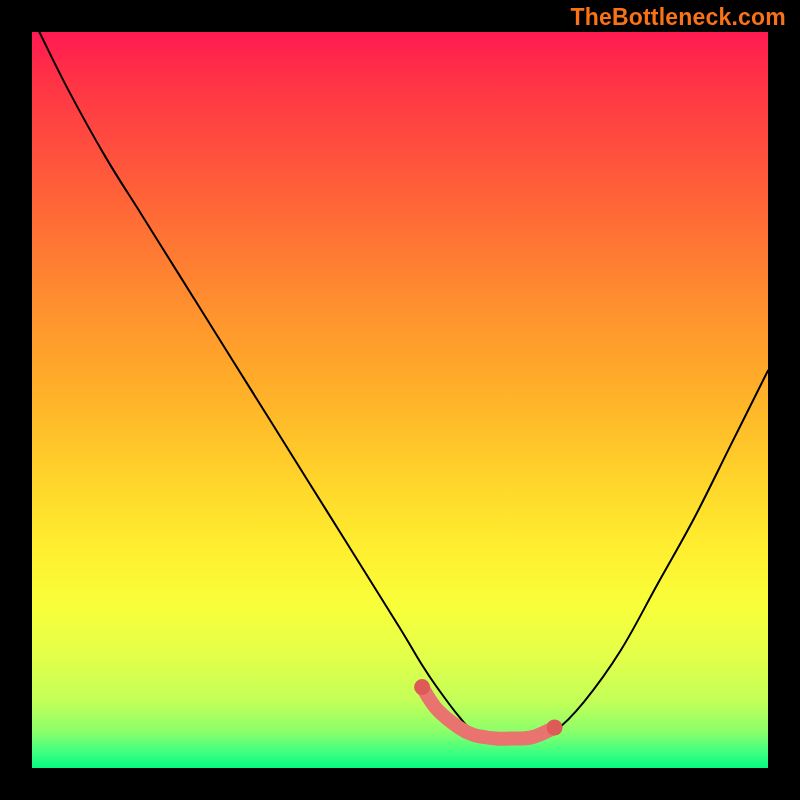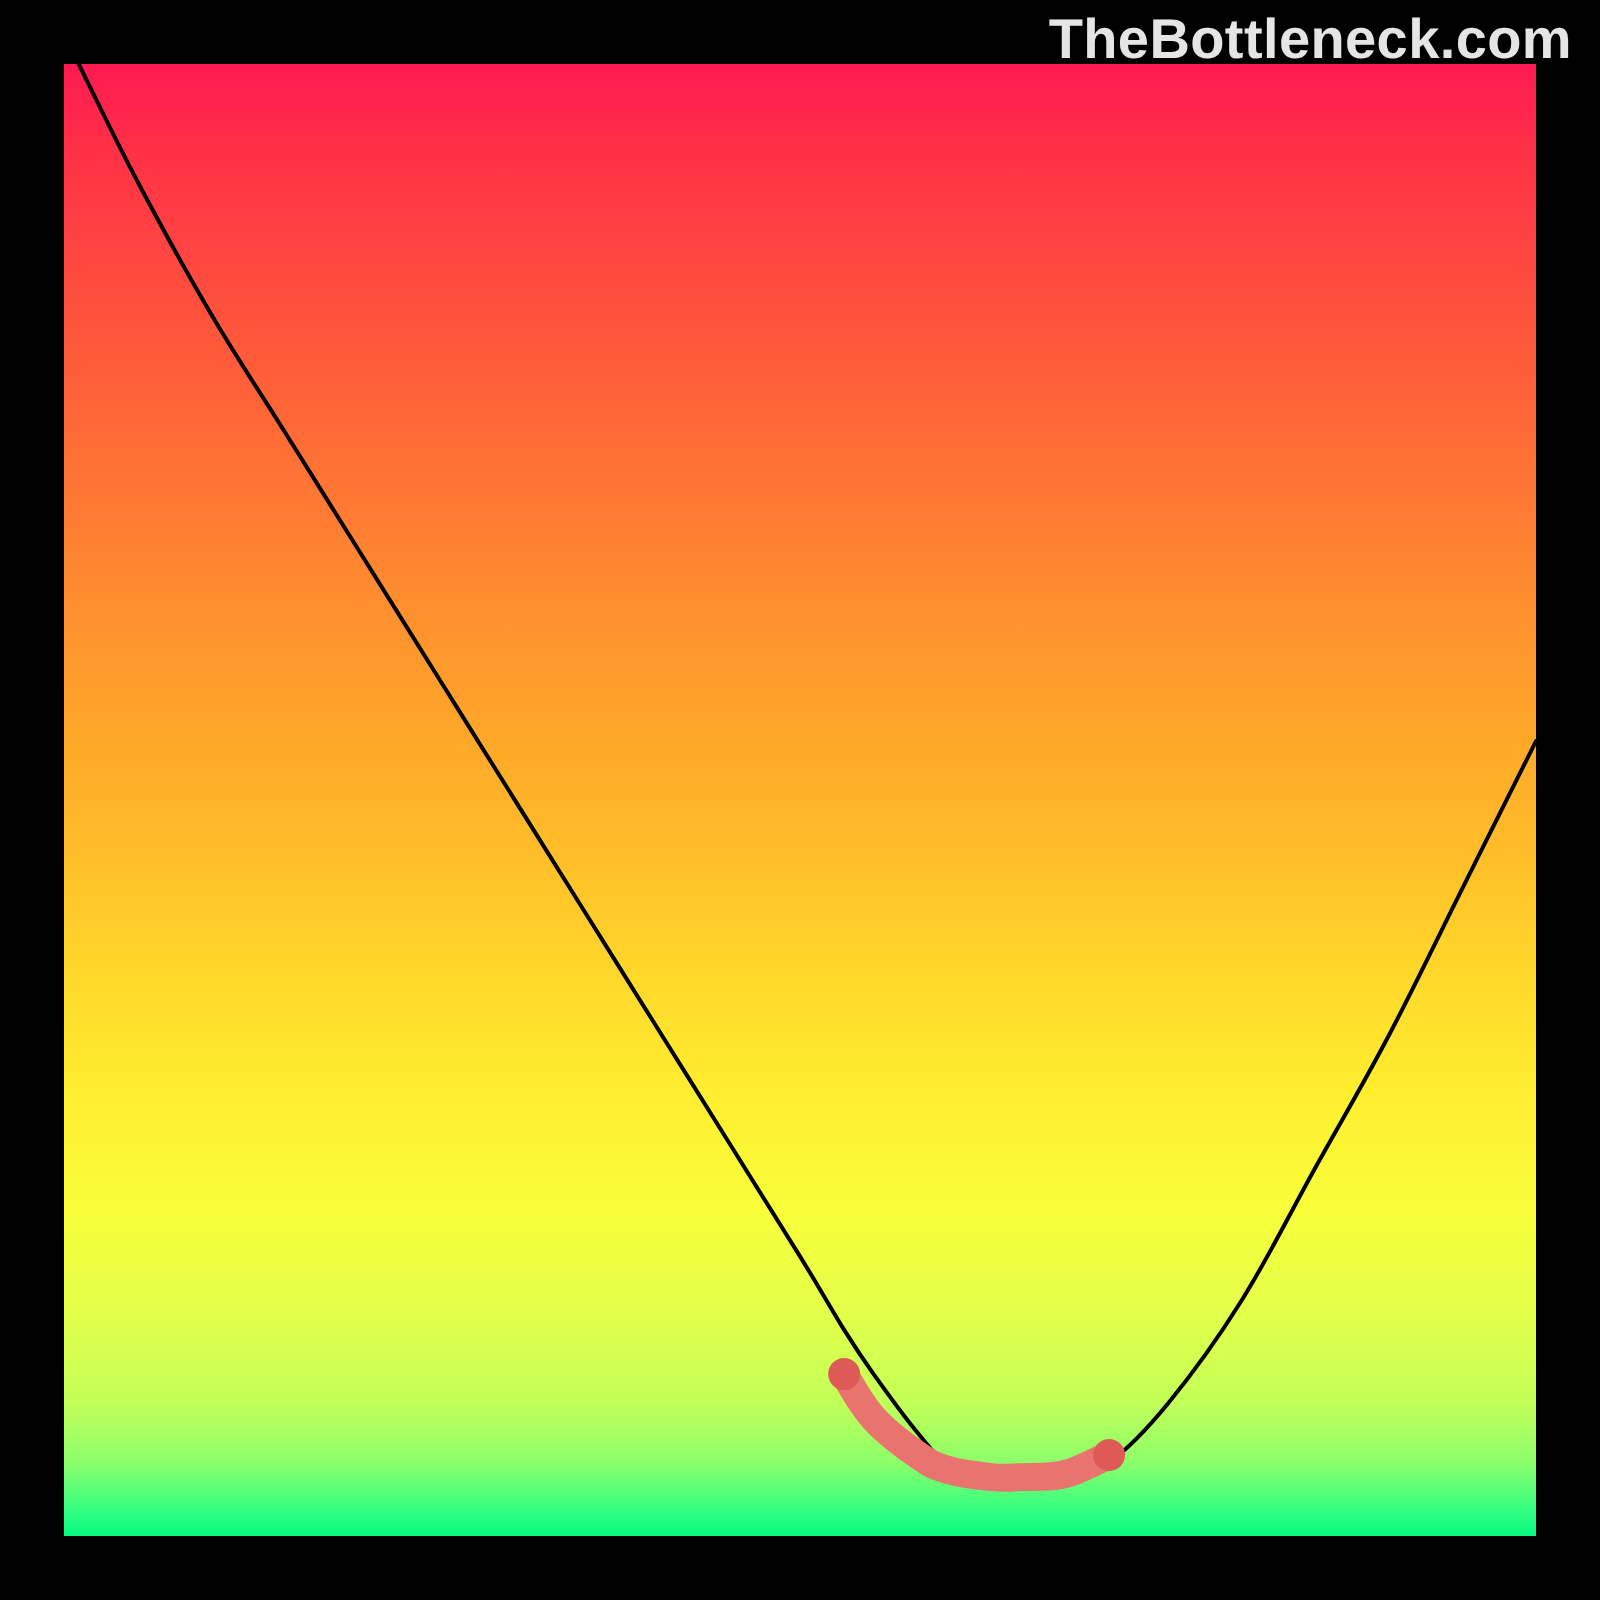--- a/index.html
+++ b/index.html
@@ -14,22 +14,22 @@
   .stage {
     position: relative;
     width: 800px;
     height: 800px;
     background: #000;
   }
   .watermark {
     position: absolute;
     top: 4px;
     right: 14px;
-    color: #e5e5e5;
-    font-size: 28px;
+    color: #f97316;
+    font-size: 23px;
     font-weight: 600;
     letter-spacing: 0.2px;
     z-index: 10;
   }
   .plot {
     position: absolute;
     left: 32px;
     top: 32px;
     width: 736px;
     height: 736px;

